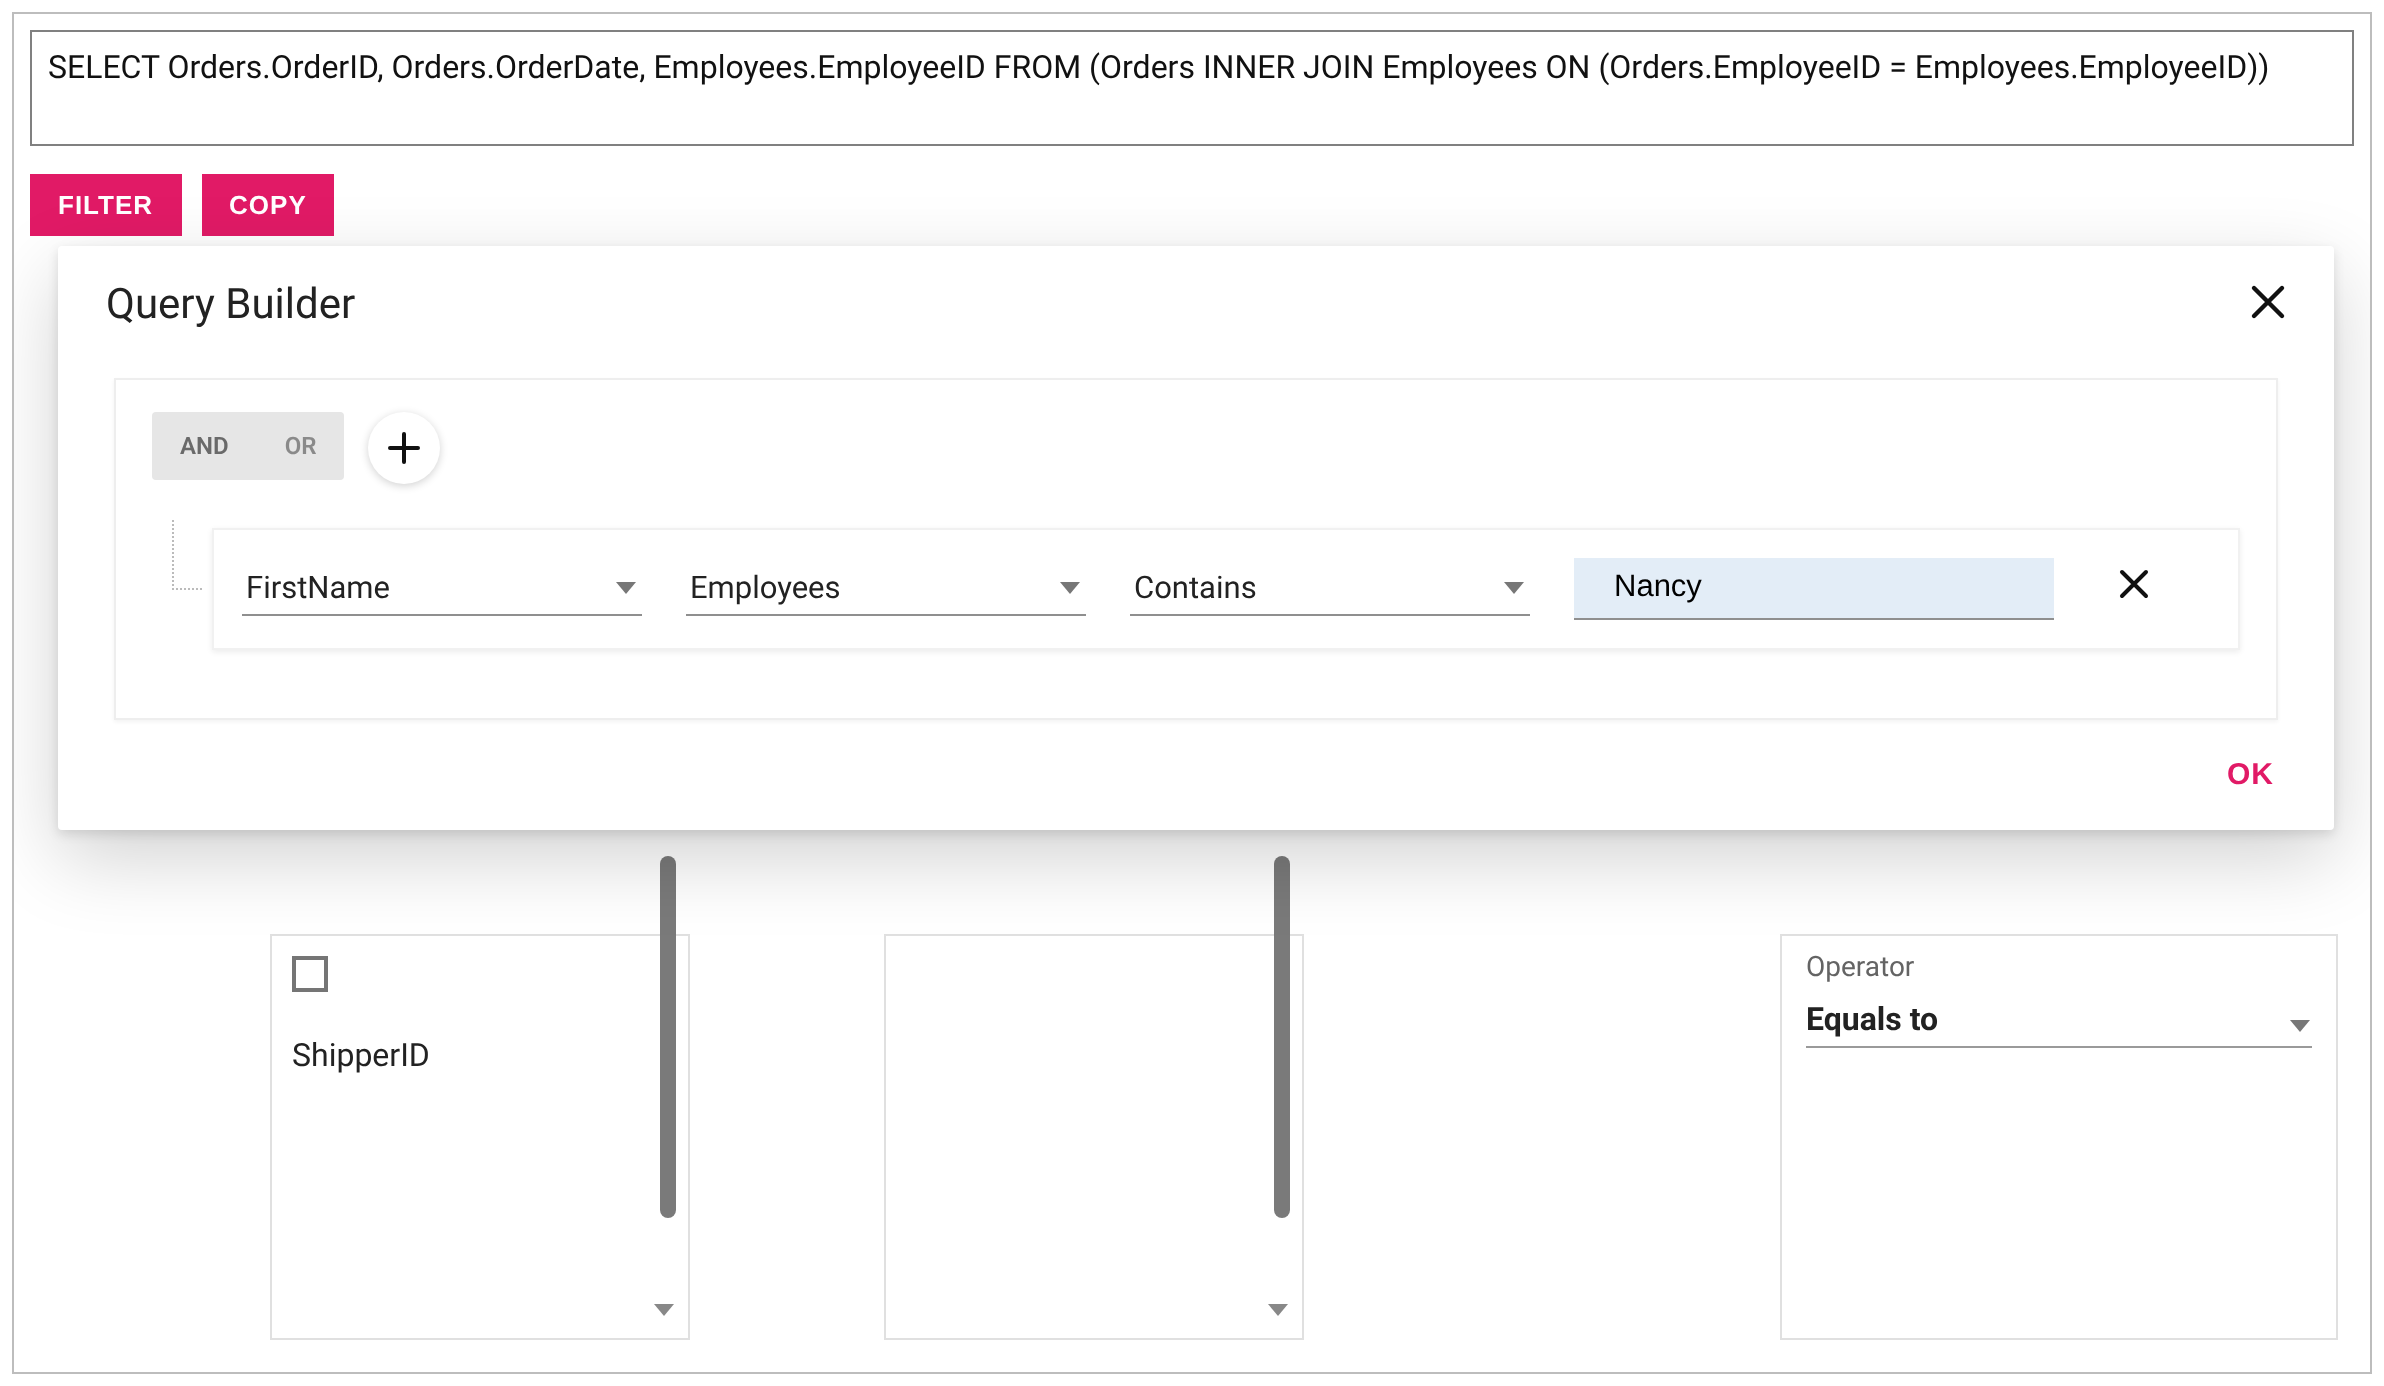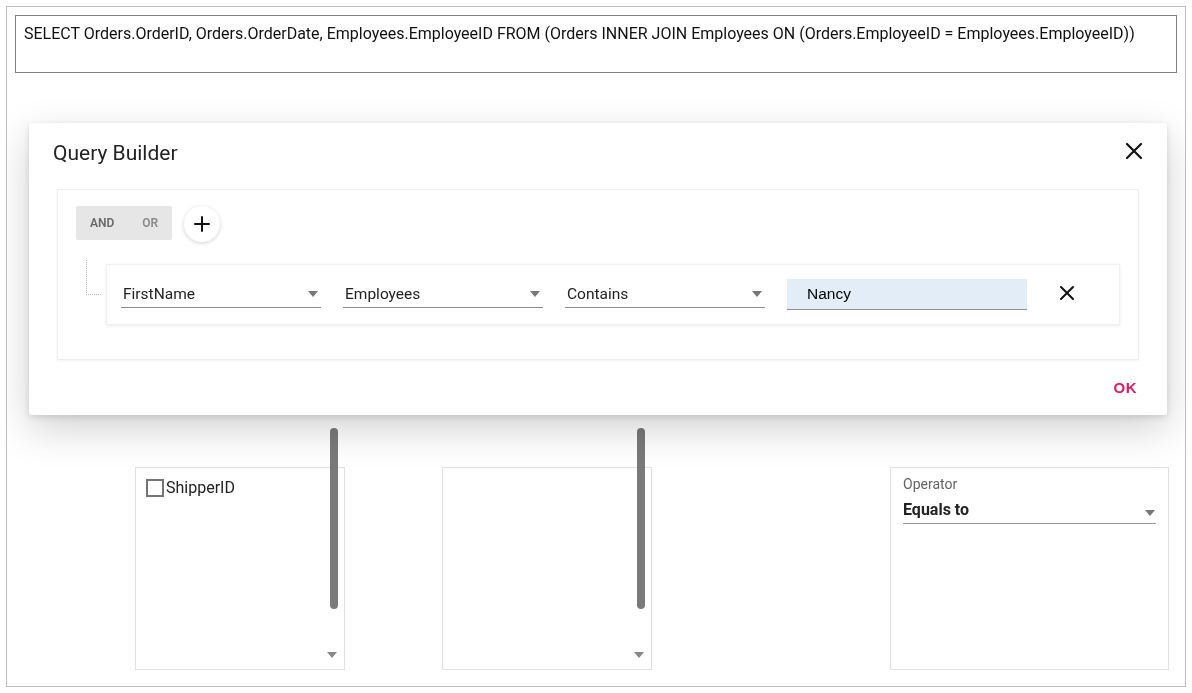--- a/index.html
+++ b/index.html
@@ -14,21 +14,21 @@
 
   
   .bottom-area { position:absolute; left:8px; right:8px; top:140px; bottom:8px; }
   .bg-panel { position:absolute; bottom:8px; top:0; border:1px solid #e0e0e0; background:#fff; }
   .panel-left { left:120px; width:210px; top:320px; }
   .panel-mid  { left:427px; width:210px; top:320px; }
   .panel-right{ right:8px;  width:279px; top:320px; }
   .dimmed-scroll { position:absolute; right:6px; top:-40px; bottom:60px; width:8px; background:#7a7a7a; border-radius:4px; }
   .panel-chevron { position:absolute; right:6px; bottom:4px; color:#888; }
 
-  .field-row { display:flex; align-items:center; gap:2px; padding:4px 10px; }
+  .field-row { display:flex; align-items:flex-start; gap:22px; padding:4px 10px;flex-direction:column; }
   .cb { width:18px; height:18px; border:2px solid #757575; }
   .field-label { font-size:16px; color:#222; }
 
   .right-panel-content { padding:8px 12px 0 12px; font-size:15px; color:#555; }
   .op-label { font-size:14px; color:#646464; margin:0 0 4px 0;}
   .op-select { border:none; border-bottom:1px solid #9a9a9a; padding:4px 0; display:flex; justify-content:space-between; align-items:flex-end; width:100%; cursor:pointer; color:#222; font-size:16px;font-weight:bold;}
 
   
   .modal { position:absolute; left:22px; right:18px; top:116px; background:#fff; box-shadow:0 14px 40px rgba(0,0,0,0.18), 0 2px 6px rgba(0,0,0,0.12); border-radius:2px; padding-bottom:8px; }
   .modal-header { display:flex; justify-content:space-between; align-items:center; padding:18px 24px 8px 24px; }
@@ -56,20 +56,24 @@
   .ok-btn { color:#e11a66; font-weight:700; font-size:15px; background:none; border:none; cursor:pointer; letter-spacing:0.5px; }
 </style>
 </head>
 <body>
 
 <div class="page">
   <div class="frame">
 
     <textarea class="sql-area" style="">SELECT Orders.OrderID, Orders.OrderDate, Employees.EmployeeID FROM (Orders INNER JOIN Employees ON (Orders.EmployeeID = Employees.EmployeeID))</textarea>
 
+    <div class="btn-row">
+      <button class="btn">FILTER</button>
+      <button class="btn">COPY</button>
+    </div>
 
     
     <div class="bottom-area">
       <div class="bg-panel panel-left">
         <div class="dimmed-scroll"></div>
         <div class="field-row" style="margin-top:6px;">
           <span class="cb"></span>
           <span class="field-label">ShipperID</span>
         </div>
         <span class="panel-chevron">

